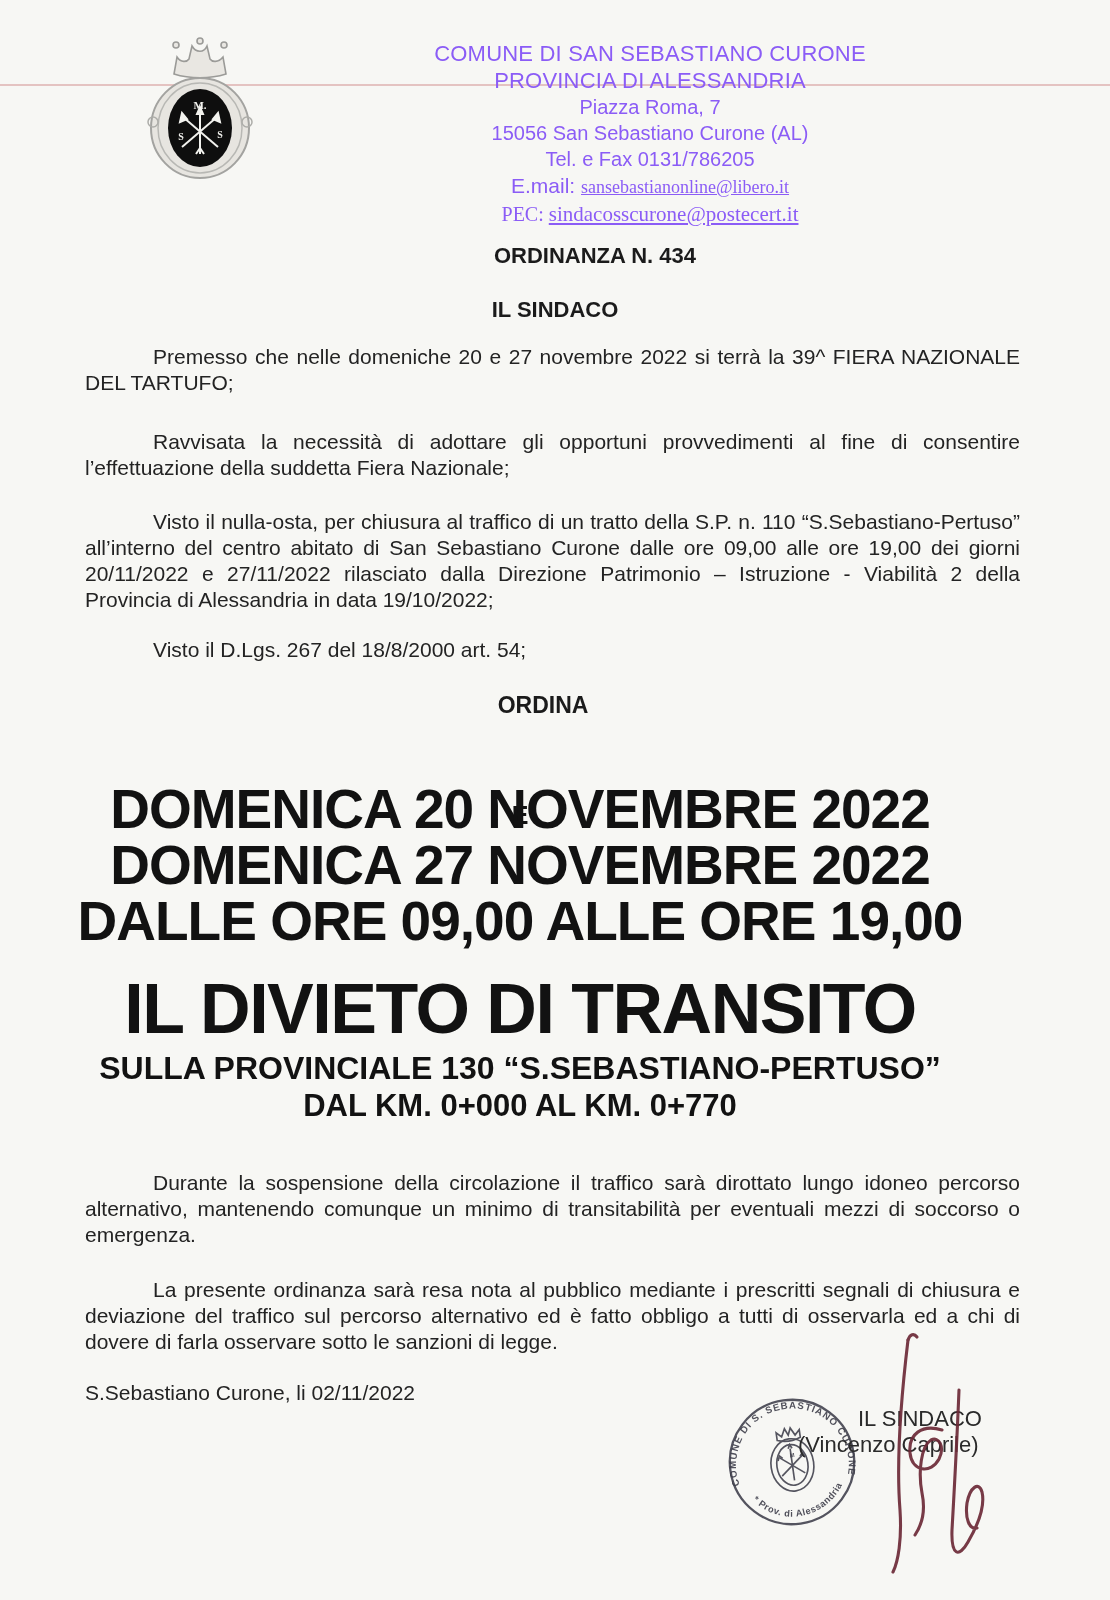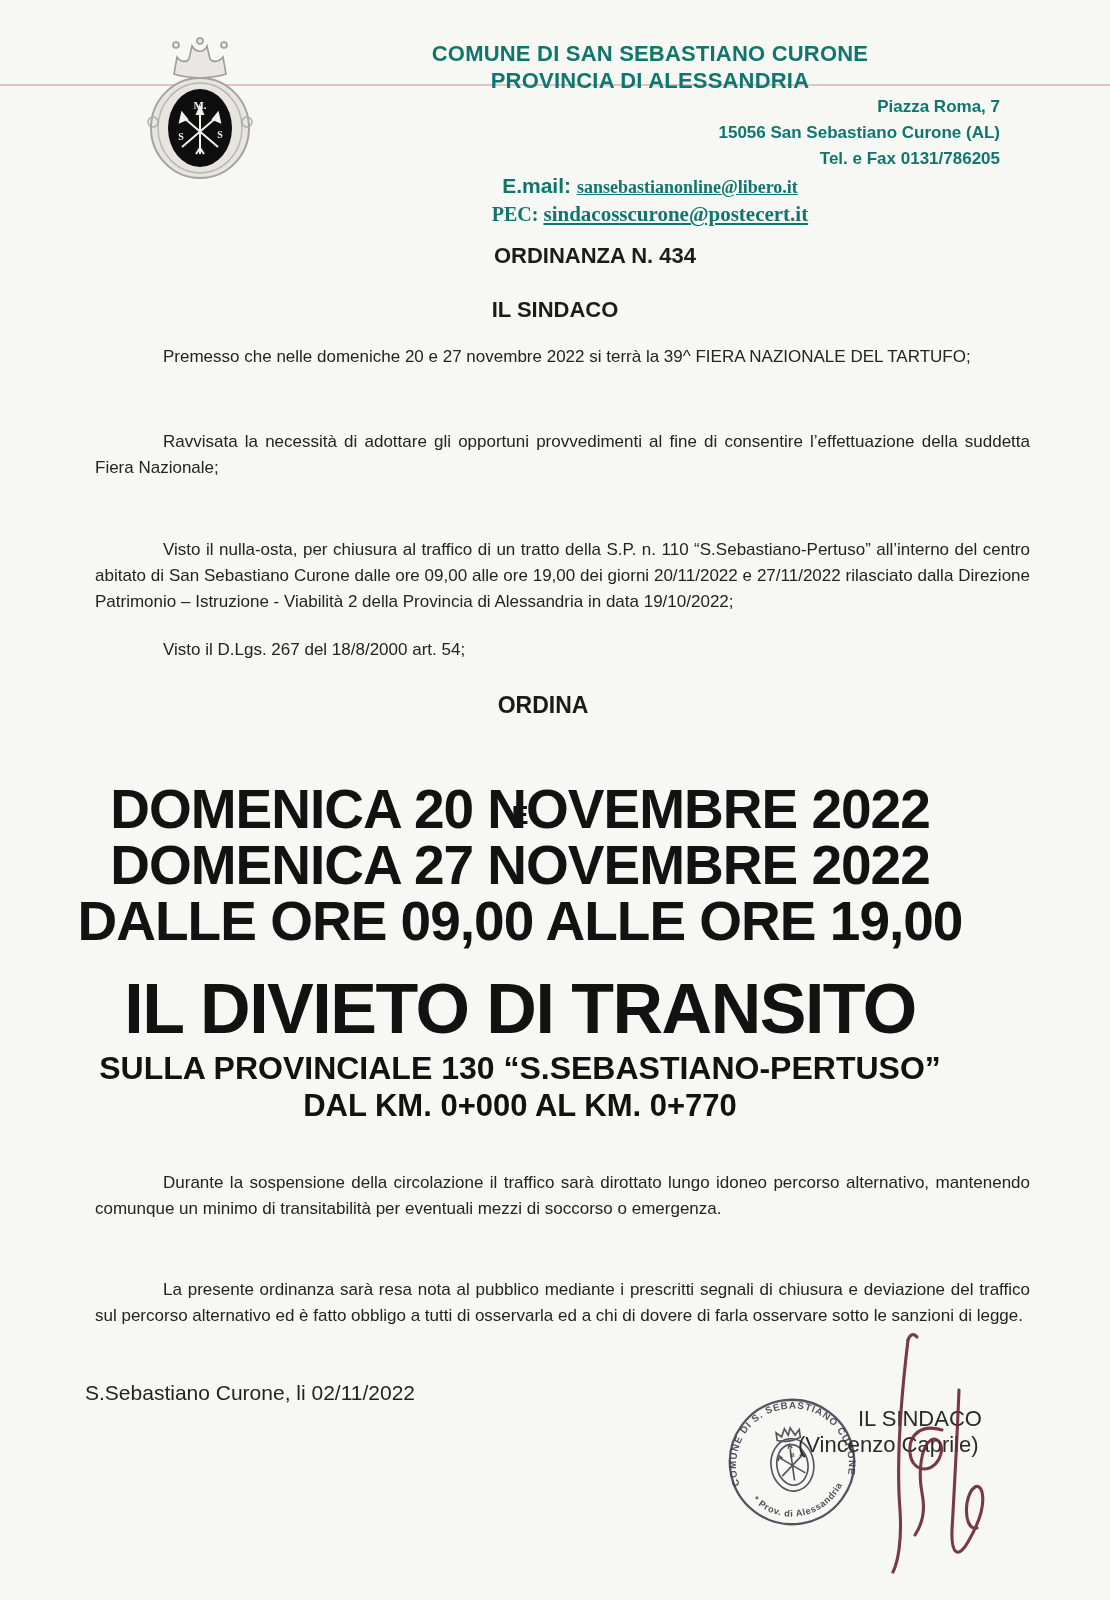--- a/index.html
+++ b/index.html
@@ -12,41 +12,41 @@
     overflow:hidden;
   }
   .scan-line{
     position:absolute;left:0;top:84px;width:1110px;height:2px;
     background:rgba(204,130,130,.45);
   }
   
   .crest{position:absolute;left:138px;top:34px;width:122px;height:150px;}
   .header-text{
     position:absolute;left:300px;top:40px;width:700px;text-align:center;
-    font-weight:bold;color:#0f766e;
+    font-weight:normal;color:#8b5cf6;
   }
   .h-lg{font-size:22px;line-height:27px;letter-spacing:.2px;}
-  .h-md{font-size:17px;line-height:26px;text-align:right;}
+  .h-md{font-size:20px;line-height:26px;}
   .email-line{font-size:21px;line-height:27px;}
   .email-value{font-family:"Liberation Serif", serif;font-size:18px;text-decoration:underline;}
   .pec-line{font-family:"Liberation Serif", serif;font-size:20px;line-height:26px;}
   .pec-value{text-decoration:underline;font-size:21px;}
   
   .center-col{position:absolute;left:0;width:1110px;text-align:center;font-weight:bold;color:#1b1b1b;}
   .ord-number{top:243px;font-size:22px;padding-left:40px;}
   .issuer{top:297px;font-size:22px;}
   .ordina{top:692px;font-size:23px;left:-12px;}
   
   .par{
-    position:absolute;left:95px;width:935px;margin:0;
-    font-size:17px;line-height:26px;text-align:justify;text-indent:68px;color:#232323;
+    position:absolute;left:85px;width:935px;margin:0;
+    font-size:21px;line-height:26px;text-align:justify;text-indent:68px;color:#232323;
   }
   .p-premesso{top:344px;}
   .p-ravvisata{top:429px;}
-  .p-nullaosta{top:509px;margin-top:28px;}
+  .p-nullaosta{top:509px;}
   .p-dlgs{top:637px;text-align:left;}
   .c-durante{top:1170px;}
   .c-presente{top:1277px;}
   
   .big{position:absolute;left:30px;width:980px;text-align:center;font-weight:bold;color:#121212;}
   .t-d20{top:741px;font-size:55px;letter-spacing:-1px;margin-top:36px;}
   .t-conj{top:801px;font-size:25px;}
   .t-d27{top:833px;font-size:55px;letter-spacing:-1px;}
   .t-hours{top:889px;font-size:55px;letter-spacing:-1px;}
   .t-ban{top:969px;font-size:70px;letter-spacing:-1.5px;}

